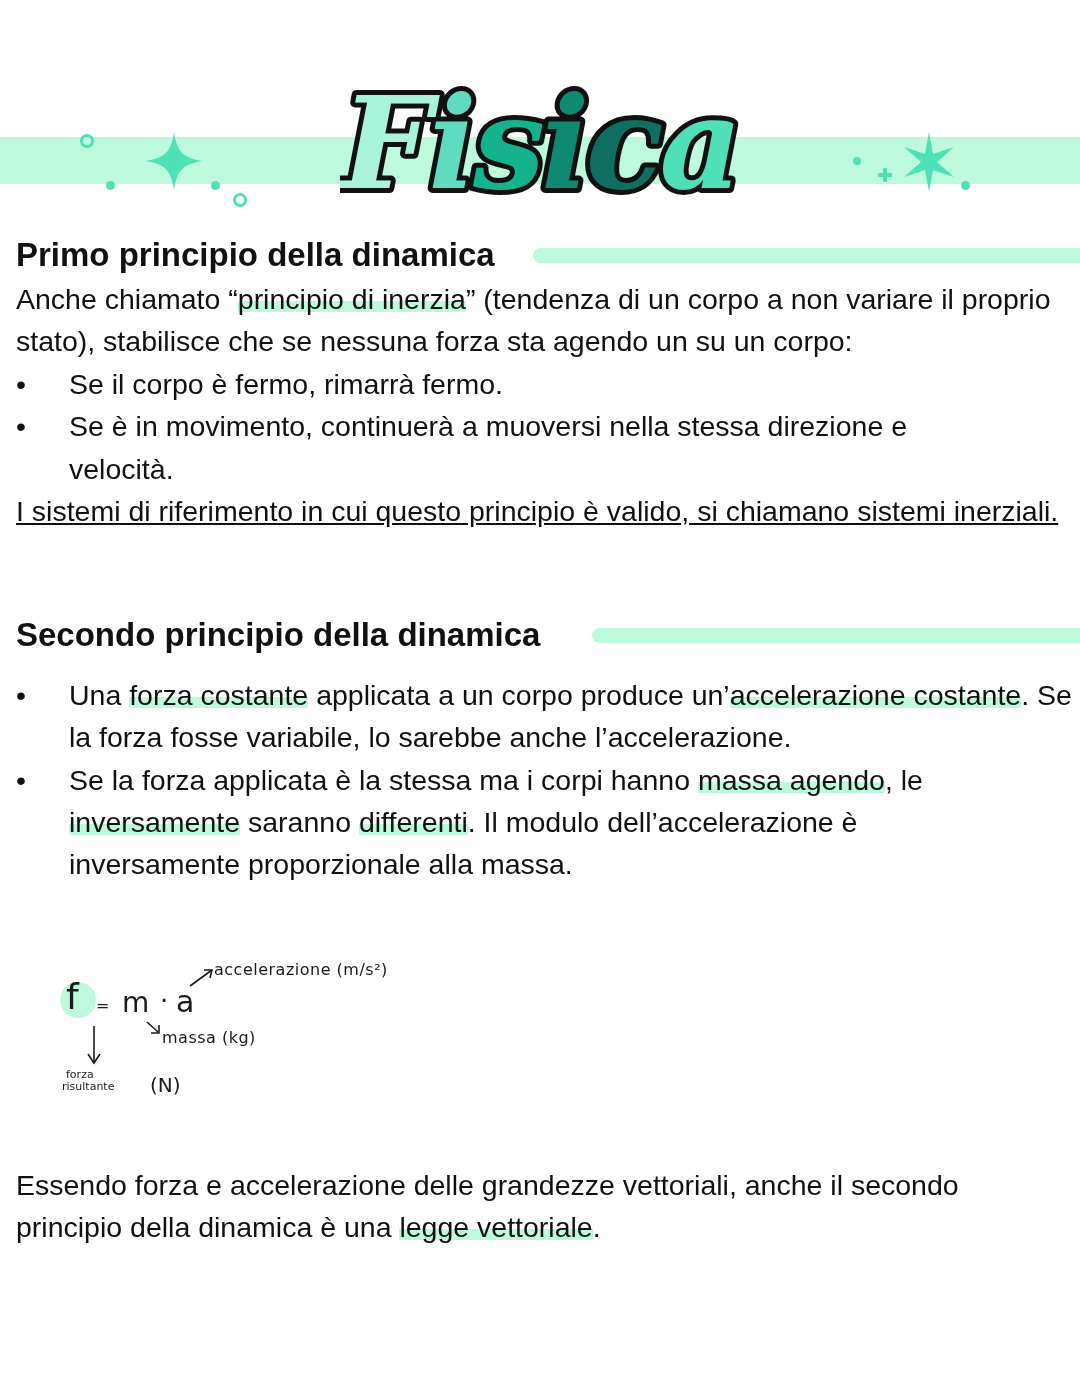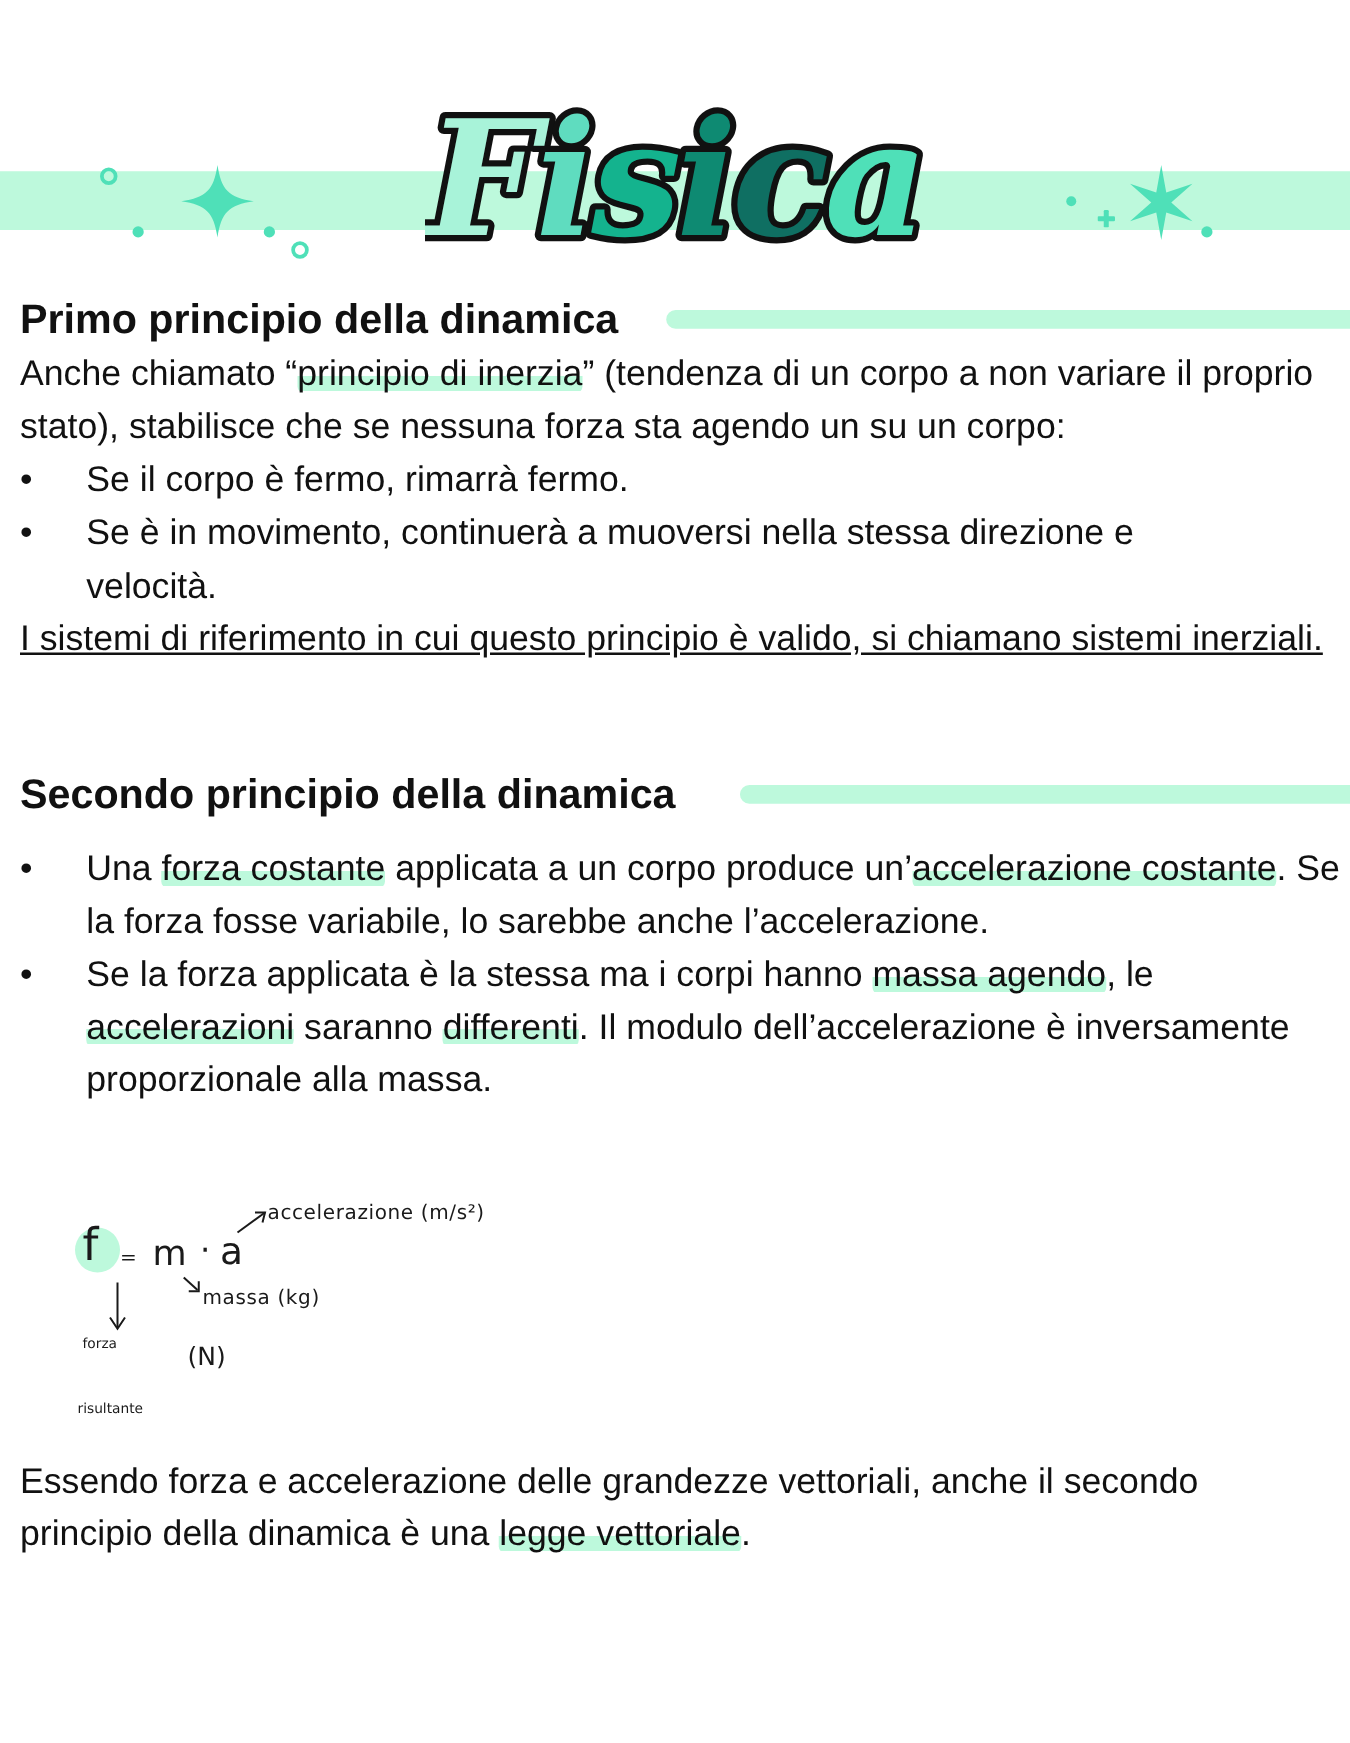--- a/index.html
+++ b/index.html
@@ -73,21 +73,21 @@
 <div class="para" style="top:490px;text-decoration:underline;">I sistemi di riferimento in cui questo principio è valido, si chiamano sistemi inerziali.</div>
 
 <div class="heading-bar" style="top:628px; left:592px;"></div>
 <div class="heading" style="top:616px;">Secondo principio della dinamica</div>
 
 <ul class="bullet-list" style="top:658px;margin-top:16px;">
   <li>
     <span>Una </span><span class="hl">forza costante</span><span> applicata a un corpo produce un’</span><span class="hl">accelerazione costante</span><span>. Se la forza fosse variabile, lo sarebbe anche l’accelerazione.</span>
   </li>
   <li style="padding-right:40px;">
-    <span>Se la forza applicata è la stessa ma i corpi hanno </span><span class="hl">massa agendo</span><span>, le </span><span class="hl">accelerazioni</span><span> saranno </span><span class="hl">differenti</span><span>. Il modulo dell’accelerazione è inversamente proporzionale alla massa.</span>
+    <span>Se la forza applicata è la stessa ma i corpi hanno </span><span class="hl">massa agendo</span><span>, le </span><span class="hl">inversamente</span><span> saranno </span><span class="hl">differenti</span><span>. Il modulo dell’accelerazione è inversamente proporzionale alla massa.</span>
   </li>
 </ul>
 
 <div style="position:absolute; left:50px; top:950px; width:420px; height:160px;">
   <div style="position:absolute; left:10px; top:32px; width:36px; height:36px; border-radius:50%; background:#bdf9dc;"></div>
   <span class="hw" style="left:16px; top:26px; font-size:36px;">f</span>
   <span class="hw" style="left:46px; top:46px; font-size:16px;">=</span>
   <span class="hw" style="left:72px; top:36px; font-size:28px;">m</span>
   <span class="hw" style="left:110px; top:36px; font-size:26px;">·</span>
   <span class="hw" style="left:126px; top:34px; font-size:30px;">a</span>
@@ -100,19 +100,19 @@
     <path d="M97 72 L108 82" stroke="#1a1a1a" stroke-width="1.6" fill="none"></path>
     <path d="M101 83 L109 83 L109 75" stroke="#1a1a1a" stroke-width="1.6" fill="none"></path>
 
     <path d="M44 76 L44 112" stroke="#1a1a1a" stroke-width="1.6" fill="none"></path>
     <path d="M38 104 L44 113 L50 104" stroke="#1a1a1a" stroke-width="1.6" fill="none"></path>
   </svg>
 
   <span class="hw" style="left:164px; top:10px; font-size:16px; letter-spacing:0.5px;">accelerazione (m/s²)</span>
   <span class="hw" style="left:112px; top:78px; font-size:16px; letter-spacing:0.5px;">massa (kg)</span>
   <span class="hw" style="left:16px; top:118px; font-size:11px;">forza</span>
-  <span class="hw" style="left:12px; top:130px; font-size:11px;margin-top:40px;">risultante</span>
+  <span class="hw" style="left:12px; top:130px; font-size:11px;">risultante</span>
   <span class="hw" style="left:100px; top:123px; font-size:20px;">(N)</span>
 </div>
 
 <div class="para" style="top:1164px;">
   <span>Essendo forza e accelerazione delle grandezze vettoriali, anche il secondo principio della dinamica è una </span><span class="hl">legge vettoriale</span><span>.</span>
 </div>
 
 </body></html>

